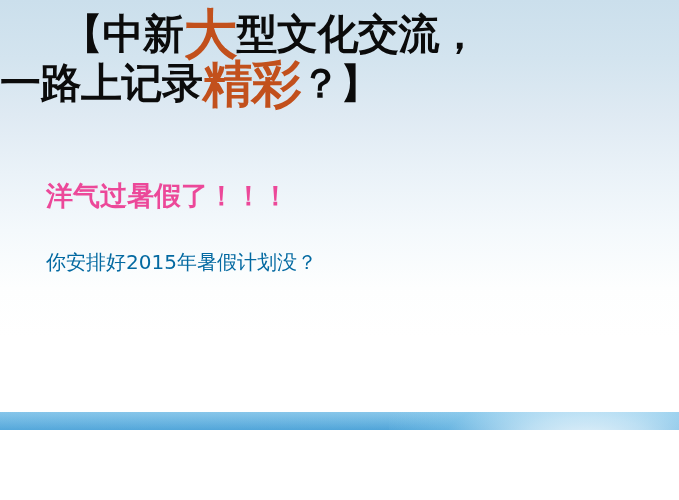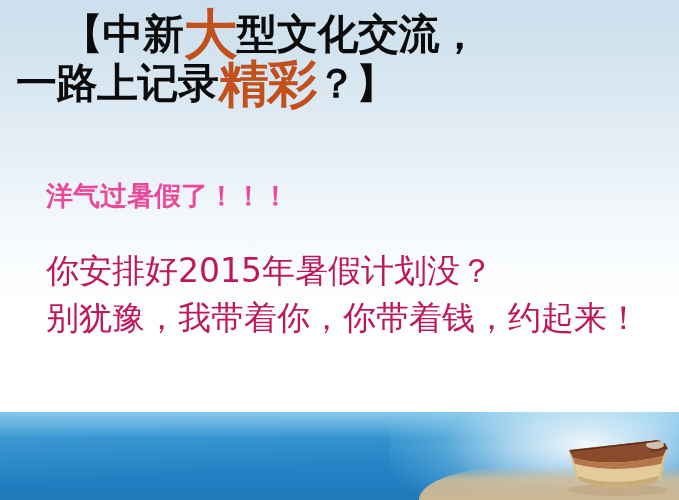--- a/index.html
+++ b/index.html
@@ -6,21 +6,21 @@
     margin: 0;
     padding: 0;
     background: #ffffff;
   }
   body {
     font-family: "DejaVu Sans", "Liberation Sans", sans-serif;
   }
   #poster {
     position: relative;
     width: 679px;
-    height: 500px;
+    height: 430px;
     overflow: hidden;
     background: #ffffff;
   }
 
   
   .sky {
     position: absolute;
     left: 0; top: 0;
     width: 679px;
     height: 412px;
@@ -43,21 +43,21 @@
     font-weight: bold;
     line-height: 1.02;
     letter-spacing: -0.5px;
     color: #0a0a0a;
     -webkit-font-smoothing: antialiased;
   }
   .headline-row {
     white-space: nowrap;
   }
   .hl-row-1 { padding-left: 62px; }
-  .hl-row-2 { margin-top: 4px; margin-left: 16px; }
+  .hl-row-2 { margin-top: 4px; }
 
   .seg {
     display: inline-block;
     vertical-align: baseline;
   }
   .seg-black {
     color: #0b0b0b;
     font-size: 41px;
   }
   .seg-accent {
@@ -89,22 +89,22 @@
     font-size: 27px;
     font-weight: bold;
     color: #ec4899;
     letter-spacing: 0px;
     white-space: nowrap;
   }
   .paragraph {
     position: absolute;
     left: 46px;
     top: 248px;
-    font-size: 33px;
-    color: #be185d;
+    font-size: 20px;
+    color: #0369a1;
     line-height: 1.42;
     letter-spacing: 0px;
   }
   .paragraph .pline { white-space: nowrap; }
 
   
   .ocean {
     position: absolute;
     left: 0;
     top: 412px;
@@ -173,21 +173,20 @@
     </div>
     <div class="headline-row hl-row-2">
       <span class="seg seg-black">一路上记录</span><span class="seg seg-accent-2">精彩</span><span class="seg seg-tail">？】</span>
     </div>
   </div>
 
   <div class="subhead">洋气过暑假了！！！</div>
 
   <div class="paragraph">
     <div class="pline">你安排好2015年暑假计划没？</div>
-    <div class="pline">别犹豫，我带着你，你带着钱，约起来！</div>
   </div>
 
   <div class="ocean">
     <div class="ocean-band-light"></div>
     <div class="ocean-diagonal"></div>
     <div class="ocean-glow"></div>
     <div class="sand"></div>
 
     <svg class="boat" viewBox="0 0 118 72">
       <ellipse cx="62" cy="66" rx="50" ry="6" fill="#bda179" opacity="0.55"></ellipse>

